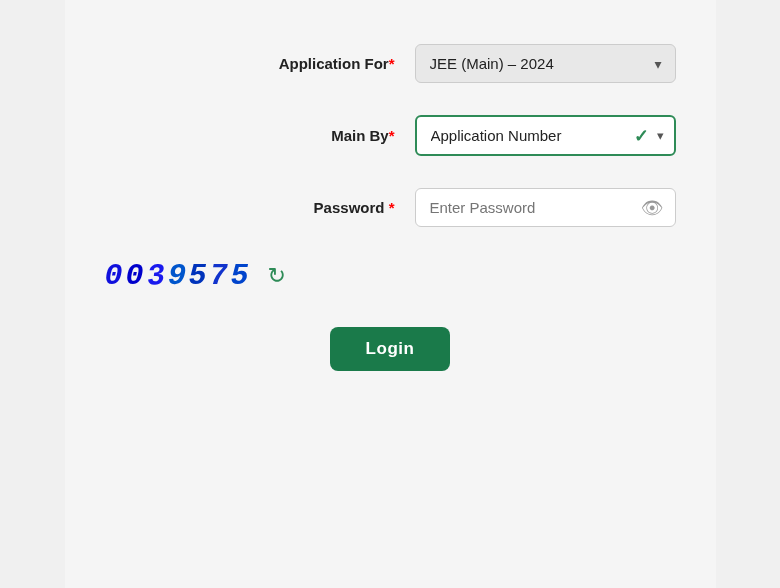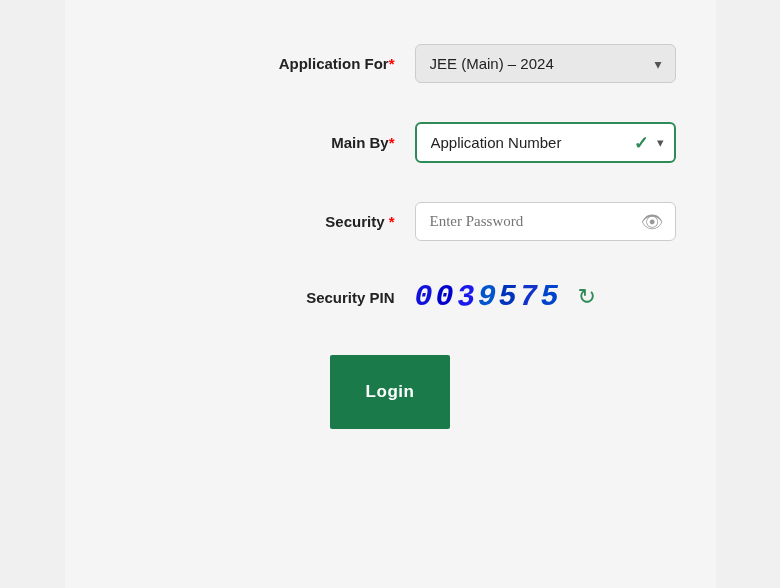--- a/index.html
+++ b/index.html
@@ -20,21 +20,21 @@
       overflow: hidden;
     }
 
     .form-container {
       background-color: #f5f5f5;
       width: 651px;
       height: 588px;
       padding: 30px 20px;
       display: flex;
       flex-direction: column;
-      gap: 11px;
+      gap: 4px;
     }
 
     .form-row {
       display: flex;
       align-items: center;
       padding: 14px 20px;
     }
 
     .form-label {
       width: 310px;
@@ -124,21 +124,20 @@
       color: #555;
       font-size: 13px;
     }
 
     .password-wrapper {
       position: relative;
     }
 
     .password-wrapper input {
       padding-right: 44px;
-      font-family: Liberation Serif, serif;
     }
 
     .eye-icon {
       position: absolute;
       right: 12px;
       top: 50%;
       transform: translateY(-50%);
       color: #999;
       cursor: pointer;
       font-size: 18px;
@@ -159,22 +158,22 @@
     .login-btn-row {
       display: flex;
       justify-content: center;
       padding: 16px 20px 10px;
     }
 
     .login-btn {
       background-color: #1a7a4a;
       color: #fff;
       border: none;
-      border-radius: 2px;
-      padding: 27px 36px;
+      border-radius: 8px;
+      padding: 12px 36px;
       font-size: 17px;
       font-weight: bold;
       cursor: pointer;
       letter-spacing: 0.5px;
     }
 
     .captcha-styled {
       font-size: 30px;
       font-weight: 900;
       font-family: 'Courier New', monospace;
@@ -223,35 +222,32 @@
           <span class="check-icon">✓</span>
           <span class="chevron-icon">▾</span>
         </div>
       </div>
     </div>
   </div>
 
 
   <div class="form-row">
     <div class="form-label">
-      <span>Security</span> <span class="required">*</span>
+      <span>Password</span> <span class="required">*</span>
     </div>
     <div class="form-field">
       <div class="password-wrapper">
         <input type="password" placeholder="Enter Password" style="">
         <span class="eye-icon">👁︎</span>
       </div>
     </div>
   </div>
 
 
   <div class="form-row">
-    <div class="form-label">
-      <span>Security PIN</span>
-    </div>
     <div class="form-field">
       <div class="security-pin-display">
         <span class="captcha-styled">
           <span class="c0">0</span><span class="c1">0</span><span class="c2">3</span><span class="c3">9</span><span class="c4">5</span><span class="c5">7</span><span class="c6">5</span>
         </span>
         <span class="refresh-icon">↻</span>
       </div>
     </div>
   </div>
 

